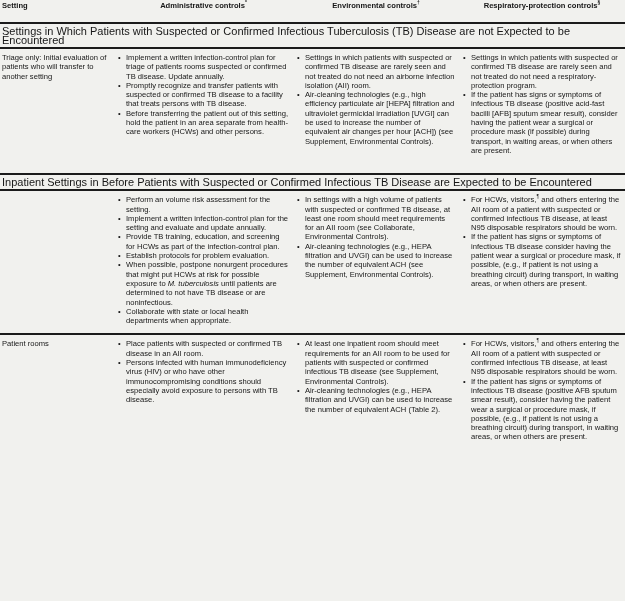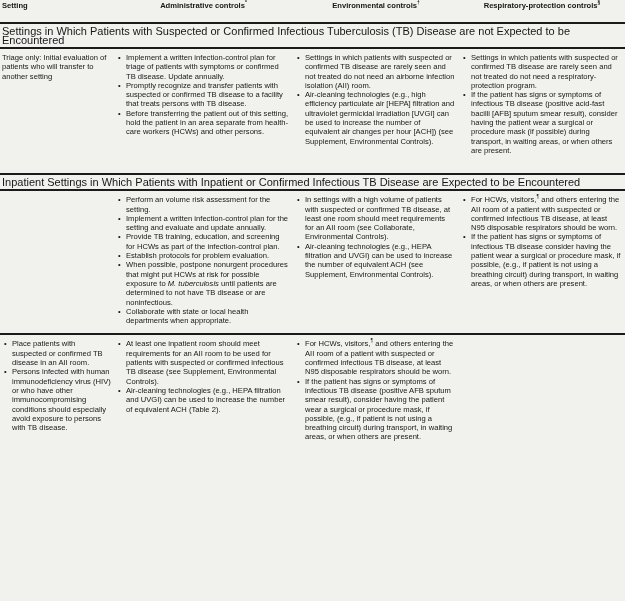--- a/index.html
+++ b/index.html
@@ -74,39 +74,39 @@
     <div class="th"><span>Administrative controls</span><sup>*</sup></div>
     <div class="th"><span>Environmental controls</span><sup>†</sup></div>
     <div class="th"><span>Respiratory-protection controls</span><sup>§</sup></div>
   </div>
   <div id="table-body">
       <div class="section-title">Settings in Which Patients with Suspected or Confirmed Infectious Tuberculosis (TB) Disease are not Expected to be Encountered</div>
       <div class="row">
         <div class="cell setting-cell">Triage only: Initial evaluation of patients who will transfer to another setting</div>
         <div class="cell">
           <ul class="bullets">
-            <li>Implement a written infection-control plan for triage of patients with symptoms or confirmed TB disease. Update annually.</li>
+            <li>Implement a written infection-control plan for triage of patients rooms suspected or confirmed TB disease. Update annually.</li>
             <li>Promptly recognize and transfer patients with suspected or confirmed TB disease to a facility that treats persons with TB disease.</li>
             <li>Before transferring the patient out of this setting, hold the patient in an area separate from health-care workers (HCWs) and other persons.</li>
           </ul>
         </div>
         <div class="cell">
           <ul class="bullets">
             <li>Settings in which patients with suspected or confirmed TB disease are rarely seen and not treated do not need an airborne infection isolation (AII) room.</li>
             <li>Air-cleaning technologies (e.g., high efficiency particulate air [HEPA] filtration and ultraviolet germicidal irradiation [UVGI] can be used to increase the number of equivalent air changes per hour [ACH]) (see Supplement, Environmental Controls).</li>
           </ul>
         </div>
         <div class="cell">
           <ul class="bullets">
             <li>Settings in which patients with suspected or confirmed TB disease are rarely seen and not treated do not need a respiratory-protection program.</li>
             <li>If the patient has signs or symptoms of infectious TB disease (positive acid-fast bacilli [AFB] sputum smear result), consider having the patient wear a surgical or procedure mask (if possible) during transport, in waiting areas, or when others are present.</li>
           </ul>
         </div>
       </div>
-      <div class="section-title">Inpatient Settings in Which Patients with Inpatient or Confirmed Infectious TB Disease are Expected to be Encountered</div>
+      <div class="section-title">Inpatient Settings in Before Patients with Suspected or Confirmed Infectious TB Disease are Expected to be Encountered</div>
       <div class="row">
         <div class="cell setting-cell"></div>
         <div class="cell">
           <ul class="bullets">
             <li>Perform an volume risk assessment for the setting.</li>
             <li>Implement a written infection-control plan for the setting and evaluate and update annually.</li>
             <li>Provide TB training, education, and screening for HCWs as part of the infection-control plan.</li>
             <li>Establish protocols for problem evaluation.</li>
             <li>When possible, postpone nonurgent procedures that might put HCWs at risk for possible exposure to <i>M. tuberculosis</i> until patients are determined to not have TB disease or are noninfectious.</li>
             <li>Collaborate with state or local health departments when appropriate.</li>
@@ -119,20 +119,21 @@
           </ul>
         </div>
         <div class="cell">
           <ul class="bullets">
             <li>For HCWs, visitors,<sup>¶</sup> and others entering the AII room of a patient with suspected or confirmed infectious TB disease, at least N95 disposable respirators should be worn.</li>
             <li>If the patient has signs or symptoms of infectious TB disease consider having the patient wear a surgical or procedure mask, if possible, (e.g., if patient is not using a breathing circuit) during transport, in waiting areas, or when others are present.</li>
           </ul>
         </div>
       </div>
       <div class="row">
+        <div class="cell setting-cell">Patient rooms</div>
         <div class="cell">
           <ul class="bullets">
             <li>Place patients with suspected or confirmed TB disease in an AII room.</li>
             <li>Persons infected with human immunodeficiency virus (HIV) or who have other immunocompromising conditions should especially avoid exposure to persons with TB disease.</li>
           </ul>
         </div>
         <div class="cell">
           <ul class="bullets">
             <li>At least one inpatient room should meet requirements for an AII room to be used for patients with suspected or confirmed infectious TB disease (see Supplement, Environmental Controls).</li>
             <li>Air-cleaning technologies (e.g., HEPA filtration and UVGI) can be used to increase the number of equivalent ACH (Table 2).</li>

